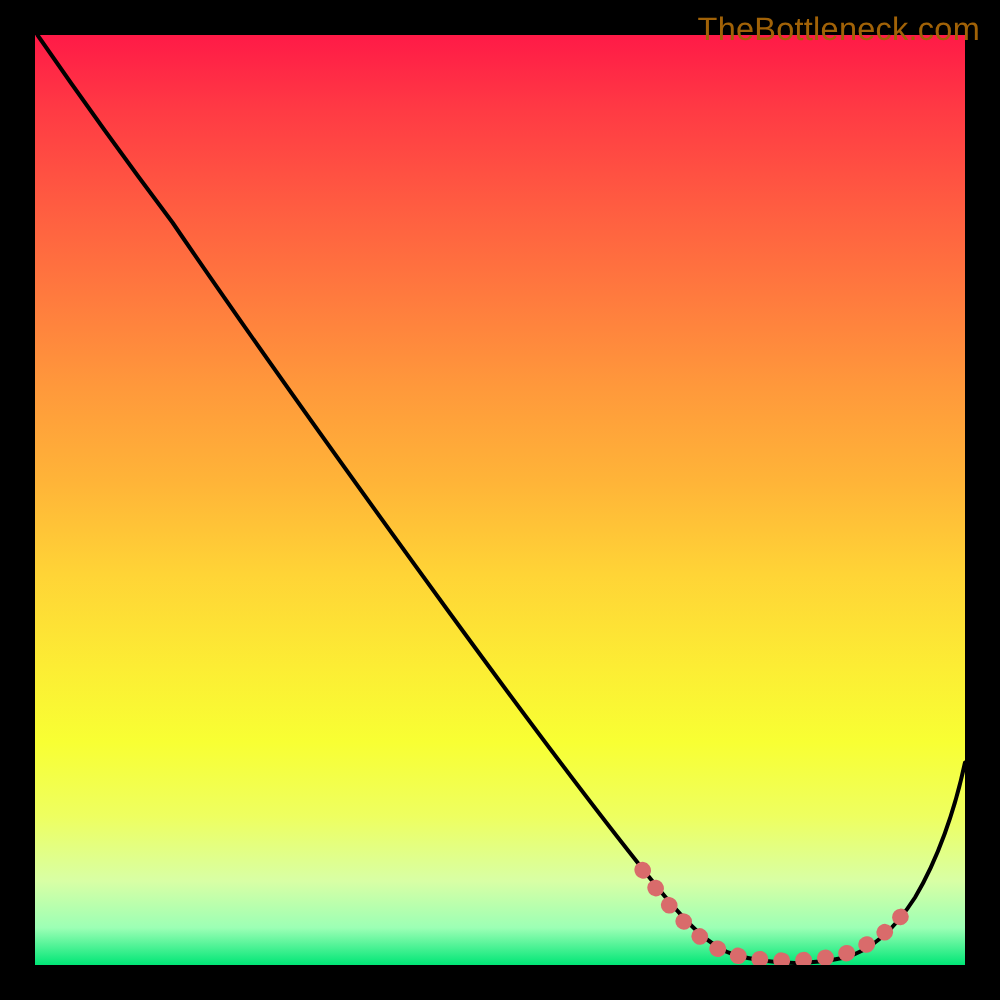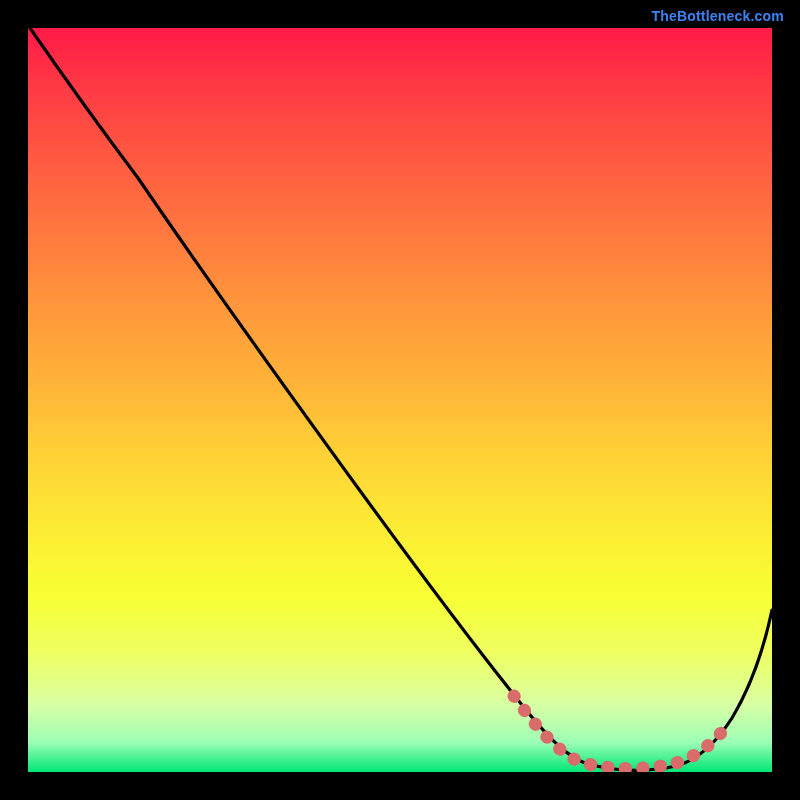--- a/index.html
+++ b/index.html
@@ -38,23 +38,23 @@
       #eeff60 84%,
       #d8ffa5 91%,
       #9cffb5 96%,
       #00e676 100%
     );
   }
   .watermark {
     position: absolute;
     top: 8px;
     right: 16px;
-    color: #3b82f6;
-    font-size: 14px;
-    font-weight: 700;
+    color: #a16207;
+    font-size: 26px;
+    font-weight: 400;
     letter-spacing: 0.2px;
     user-select: none;
   }
   svg.curve {
     position: absolute;
     left: 0;
     top: 0;
     width: 744px;
     height: 744px;
   }

